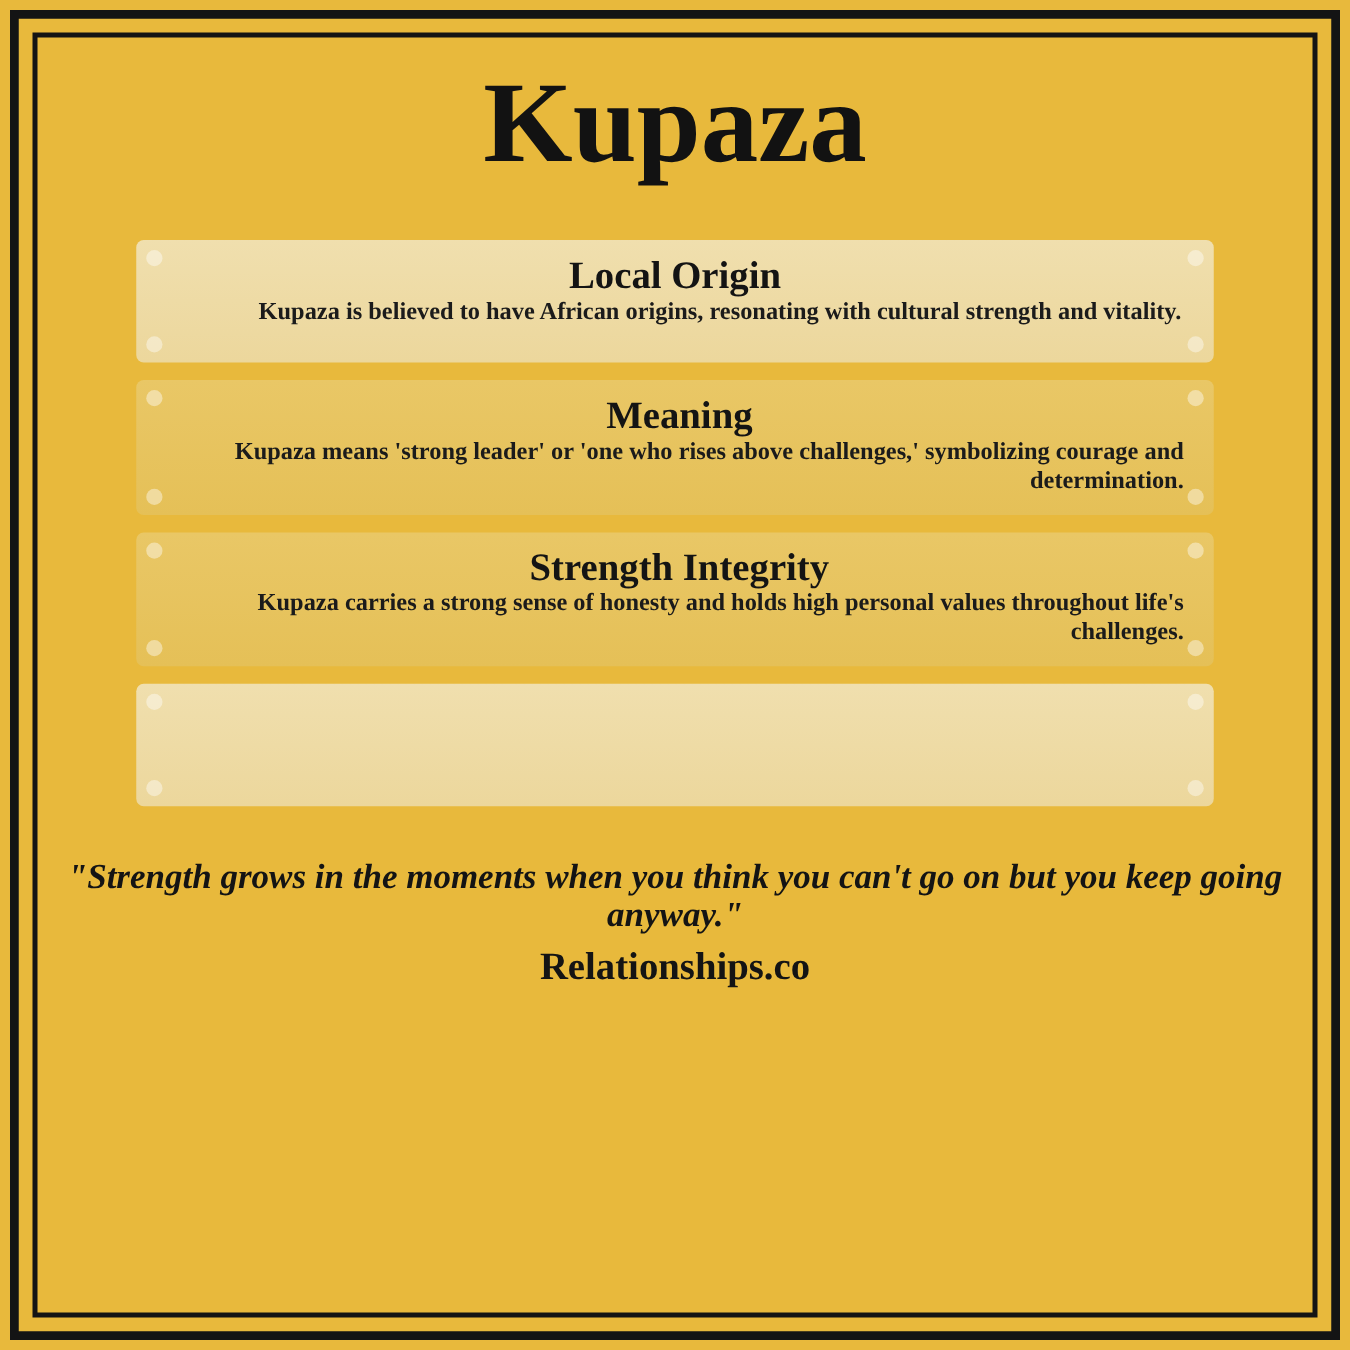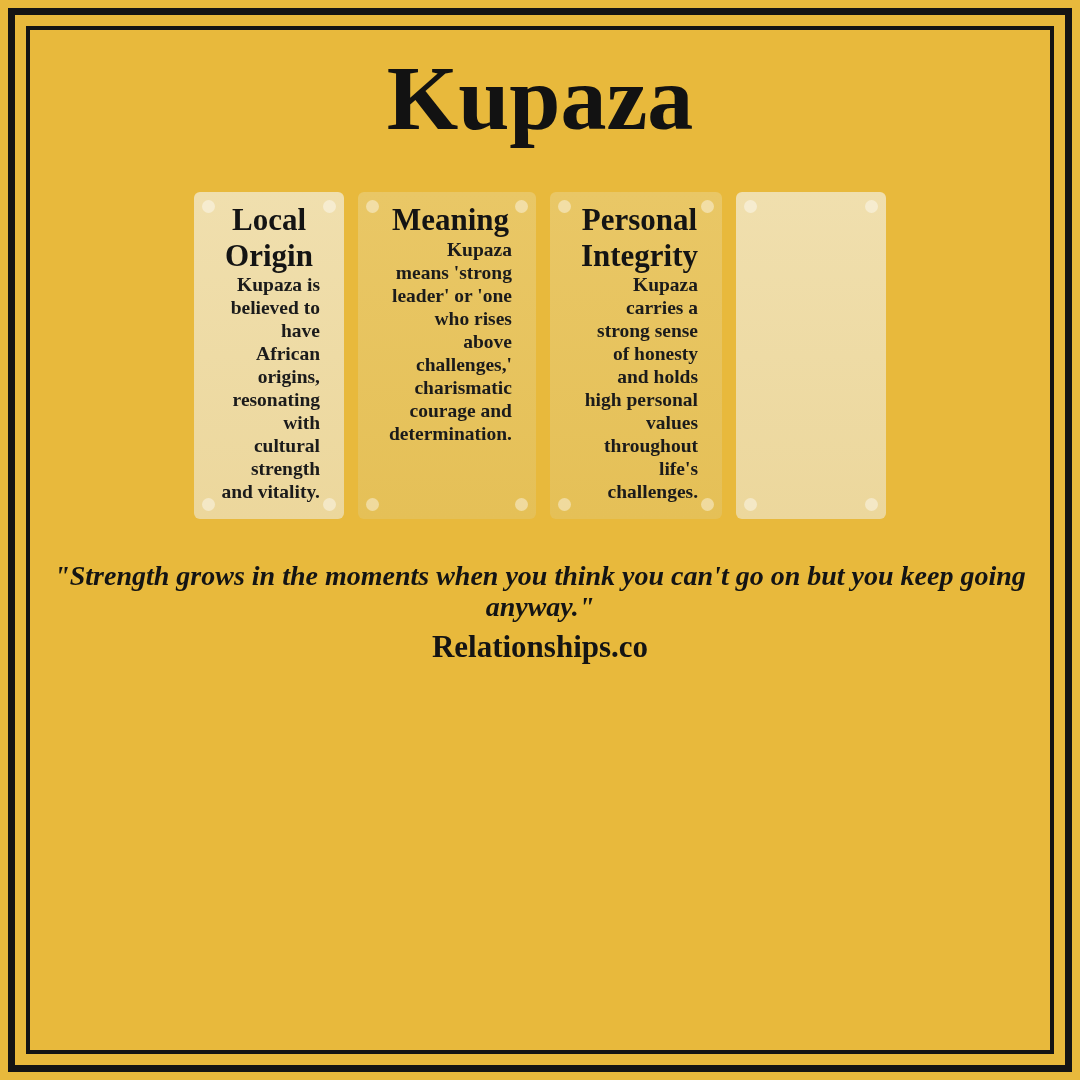--- a/index.html
+++ b/index.html
@@ -60,24 +60,24 @@
     font-size: 92px;
     line-height: 1;
     color: #121212;
     margin-top: 22px;
     margin-bottom: 0;
     letter-spacing: 0px;
     text-align: center;
   }
 
   .cards {
-    width: 692px;
+    width: 862px;
     margin-top: 48px;
     display: flex;
-    flex-direction: row;
+    flex-direction: column;
     gap: 14px;
   }
 
   .card {
     position: relative;
     width: 862px;
     box-sizing: border-box;
     padding: 8px 24px 16px 24px;
     border-radius: 6px;
     min-height: 98px;
@@ -168,30 +168,30 @@
         <div class="card-title">Local Origin</div>
         <div class="card-text">Kupaza is believed to have African origins, resonating with cultural strength and vitality.</div>
       </div>
 
       <div class="card dark">
         <span class="rivet tl"></span>
         <span class="rivet tr"></span>
         <span class="rivet bl"></span>
         <span class="rivet br"></span>
         <div class="card-title">Meaning</div>
-        <div class="card-text">Kupaza means 'strong leader' or 'one who rises above challenges,' charismatic courage and determination.</div>
+        <div class="card-text">Kupaza means 'strong leader' or 'one who rises above challenges,' symbolizing courage and determination.</div>
       </div>
 
 
       <div class="card dark">
         <span class="rivet tl"></span>
         <span class="rivet tr"></span>
         <span class="rivet bl"></span>
         <span class="rivet br"></span>
-        <div class="card-title">Personal Integrity</div>
+        <div class="card-title">Strength Integrity</div>
         <div class="card-text">Kupaza carries a strong sense of honesty and holds high personal values throughout life's challenges.</div>
       </div>
 
       <div class="card light">
         <span class="rivet tl"></span>
         <span class="rivet tr"></span>
         <span class="rivet bl"></span>
         <span class="rivet br"></span>
       </div>
 

